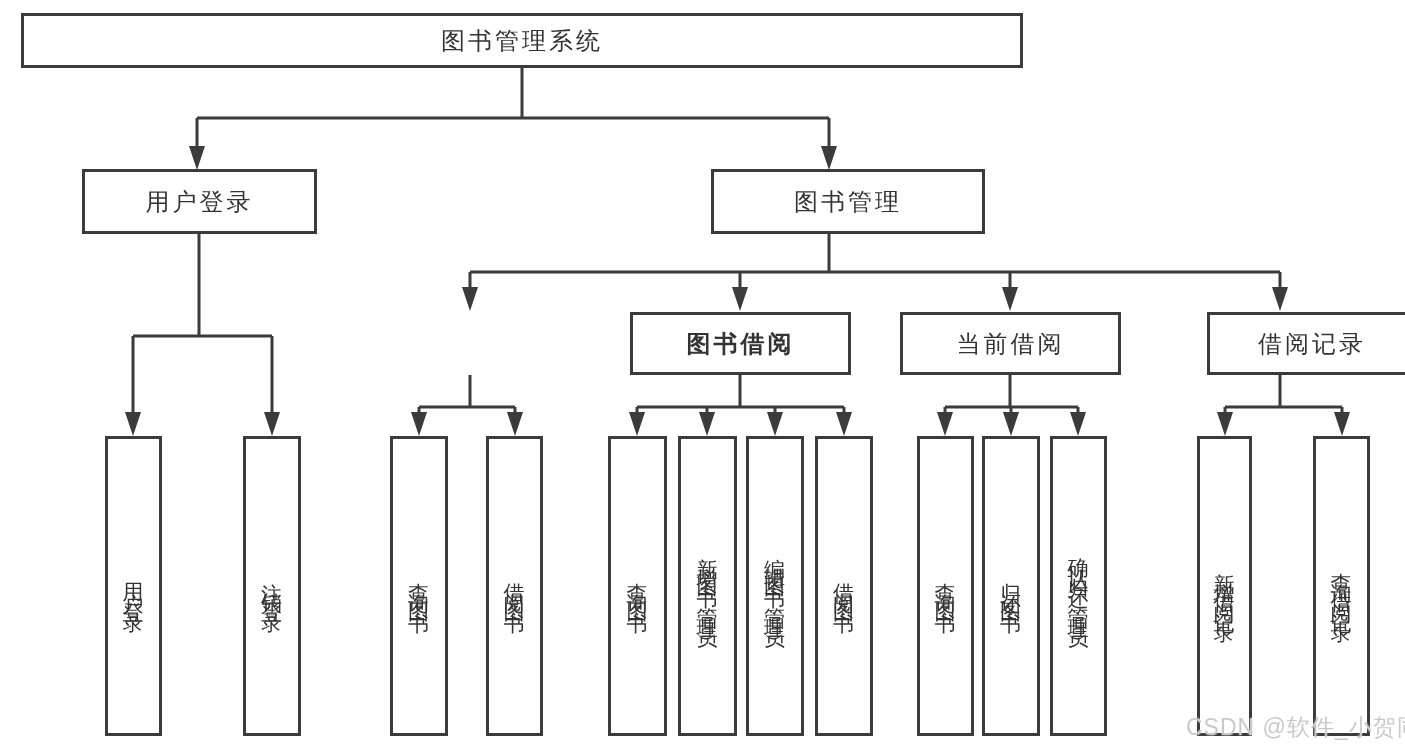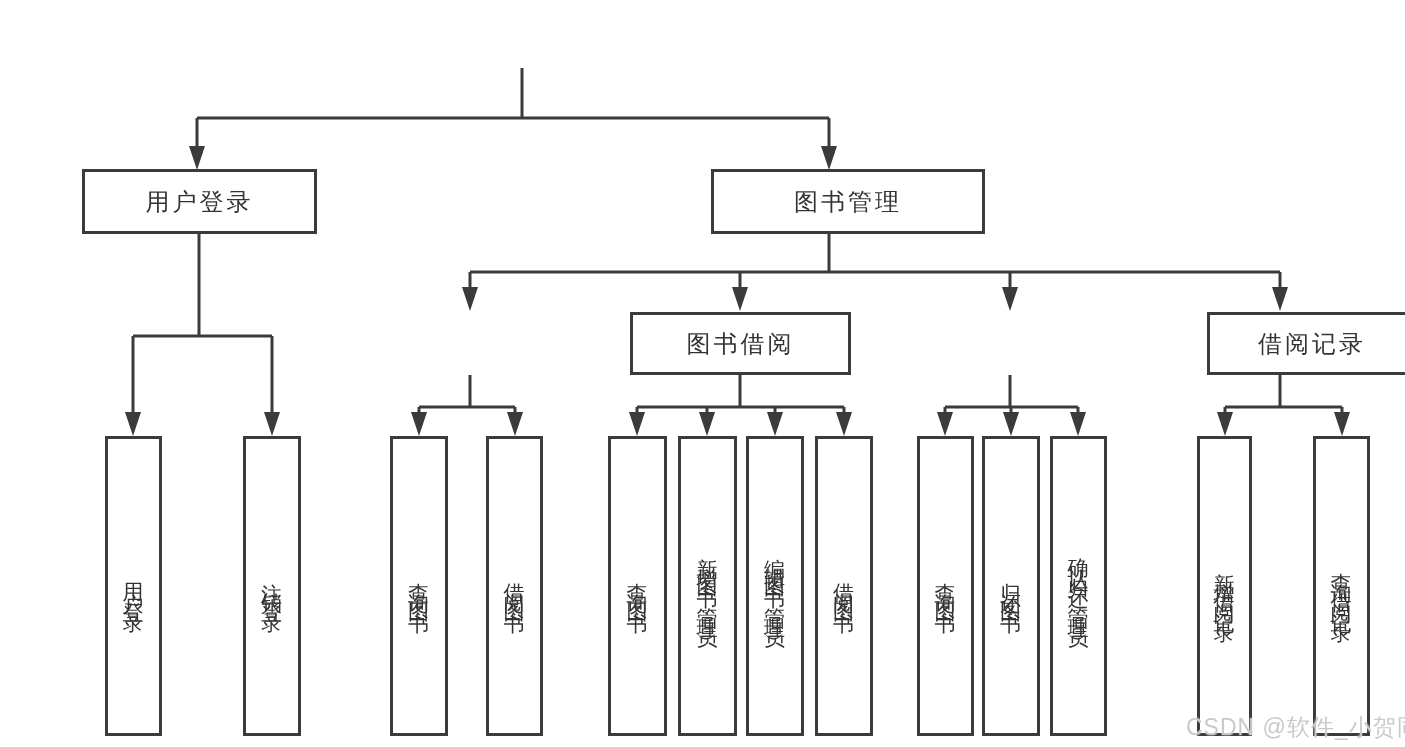--- a/index.html
+++ b/index.html
@@ -120,25 +120,27 @@
 
       <polygon points="937,412 953,412 945,436"></polygon>
       <polygon points="1003,412 1019,412 1011,436"></polygon>
       <polygon points="1070,412 1086,412 1078,436"></polygon>
 
       <polygon points="1217,412 1233,412 1225,436"></polygon>
       <polygon points="1334,412 1350,412 1342,436"></polygon>
     </g>
   </svg>
 
+  <div class="hbox" style="left:21px;top:13px;width:1002px;height:55px;">图书管理系统</div>
 
   <div class="hbox" style="left:82px;top:169px;width:235px;height:65px;">用户登录</div>
   <div class="hbox" style="left:711px;top:169px;width:274px;height:65px;">图书管理</div>
 
-  <div class="hbox" style="left:630px;top:312px;width:221px;height:63px;">图书借阅</div>
+  <div class="hbox" style="left:630px;top:312px;width:221px;height:63px;font-weight:bold;">图书借阅</div>
+  <div class="hbox" style="left:900px;top:312px;width:221px;height:63px;">当前借阅</div>
   <div class="hbox" style="left:1172px;top:312px;width:210px;height:63px;margin-left:35px;">借阅记录</div>
 
   <div class="leaf" style="left:105px;width:57px;">
     <span>用户登录</span>
   </div>
   <div class="leaf" style="left:243px;width:58px;">
     <span>注销登录</span>
   </div>
 
   <div class="leaf" style="left:390px;width:58px;">

